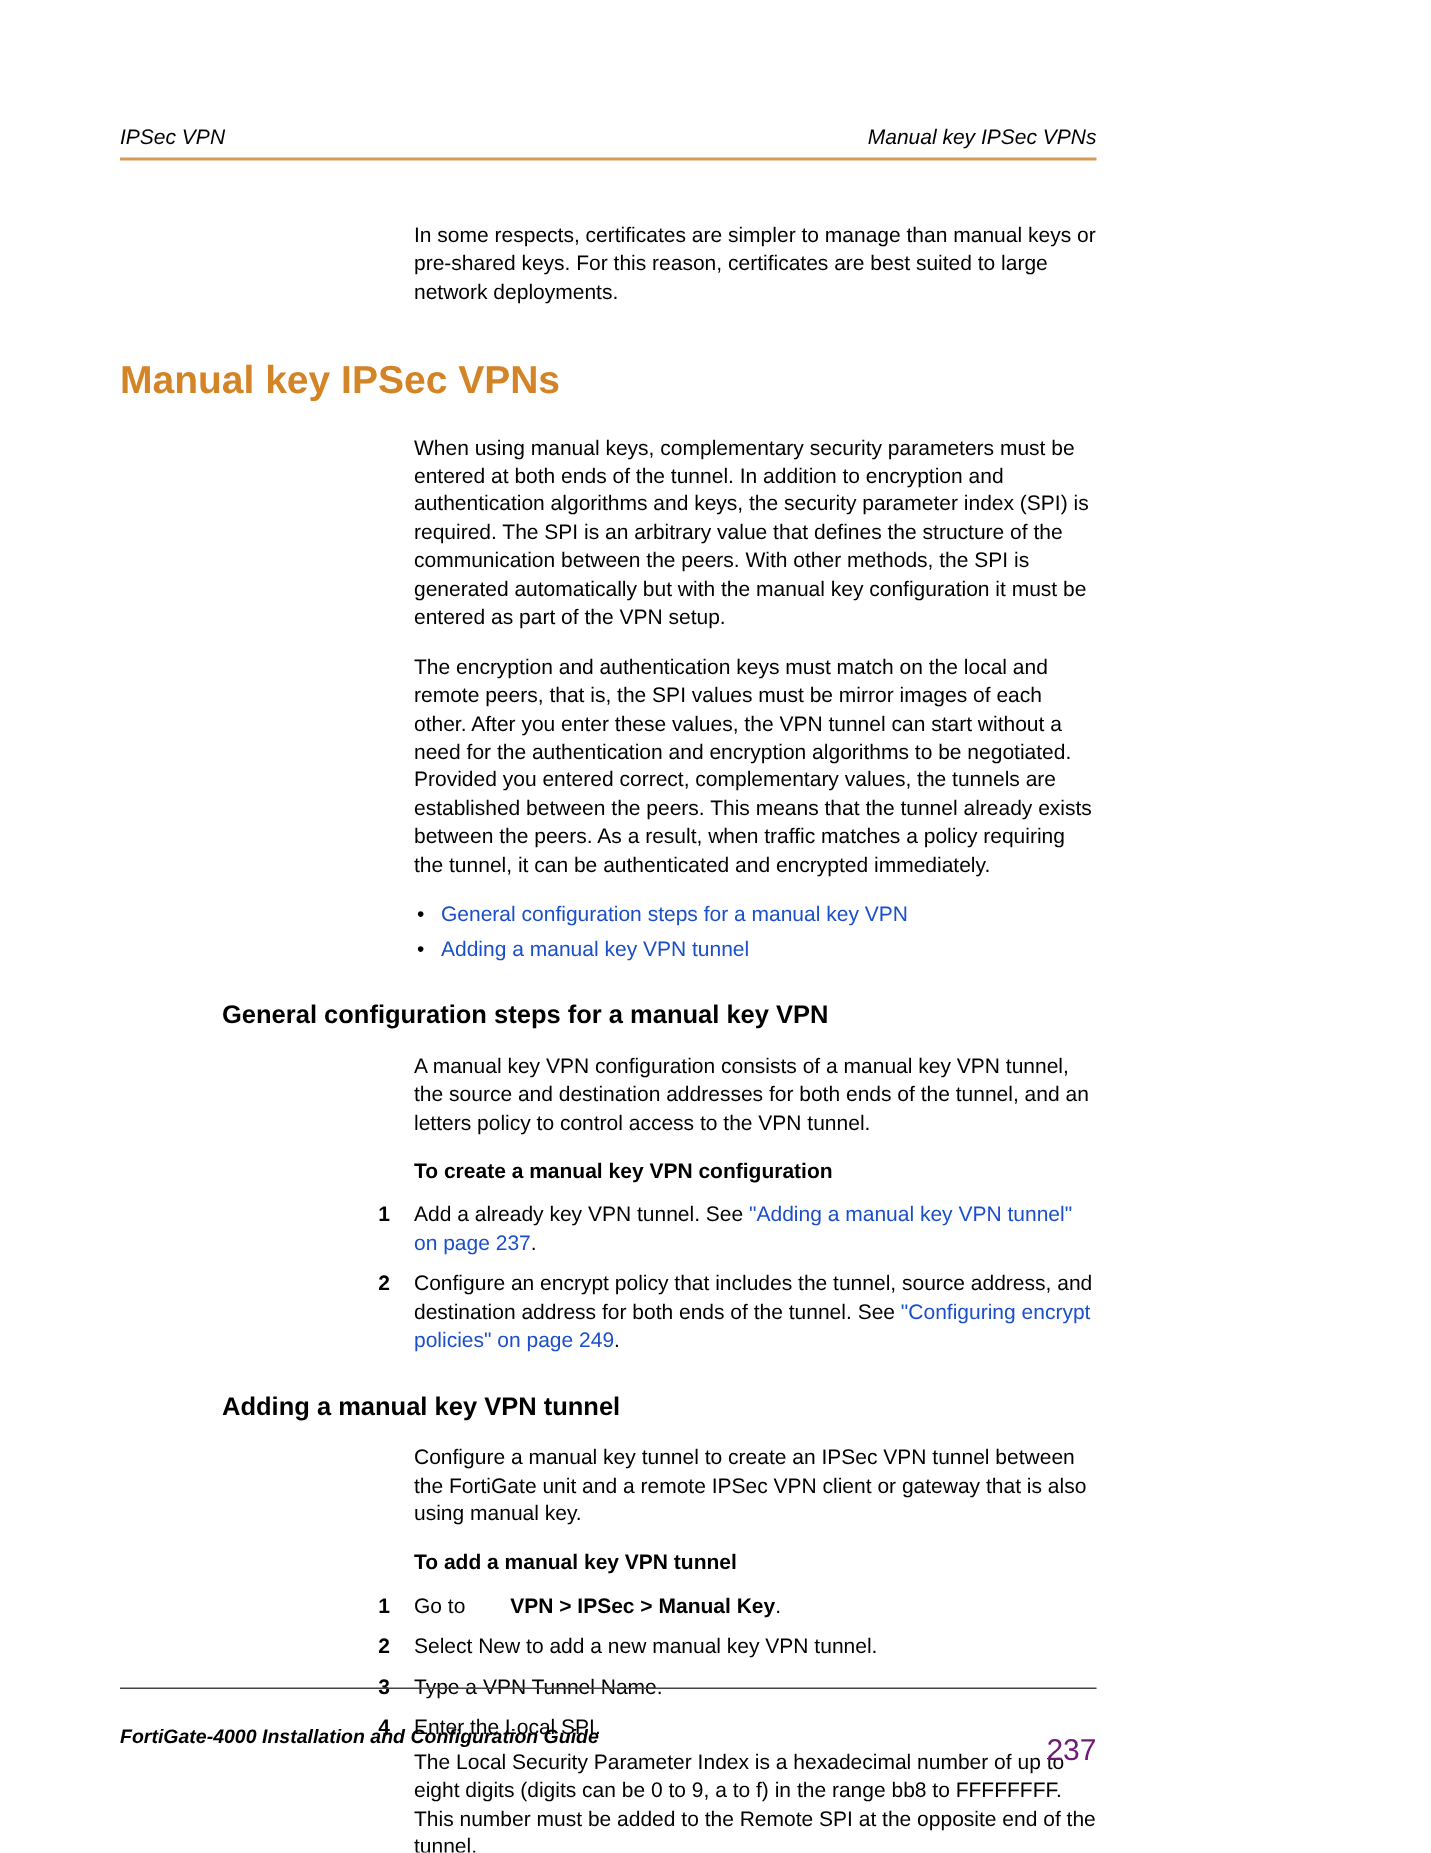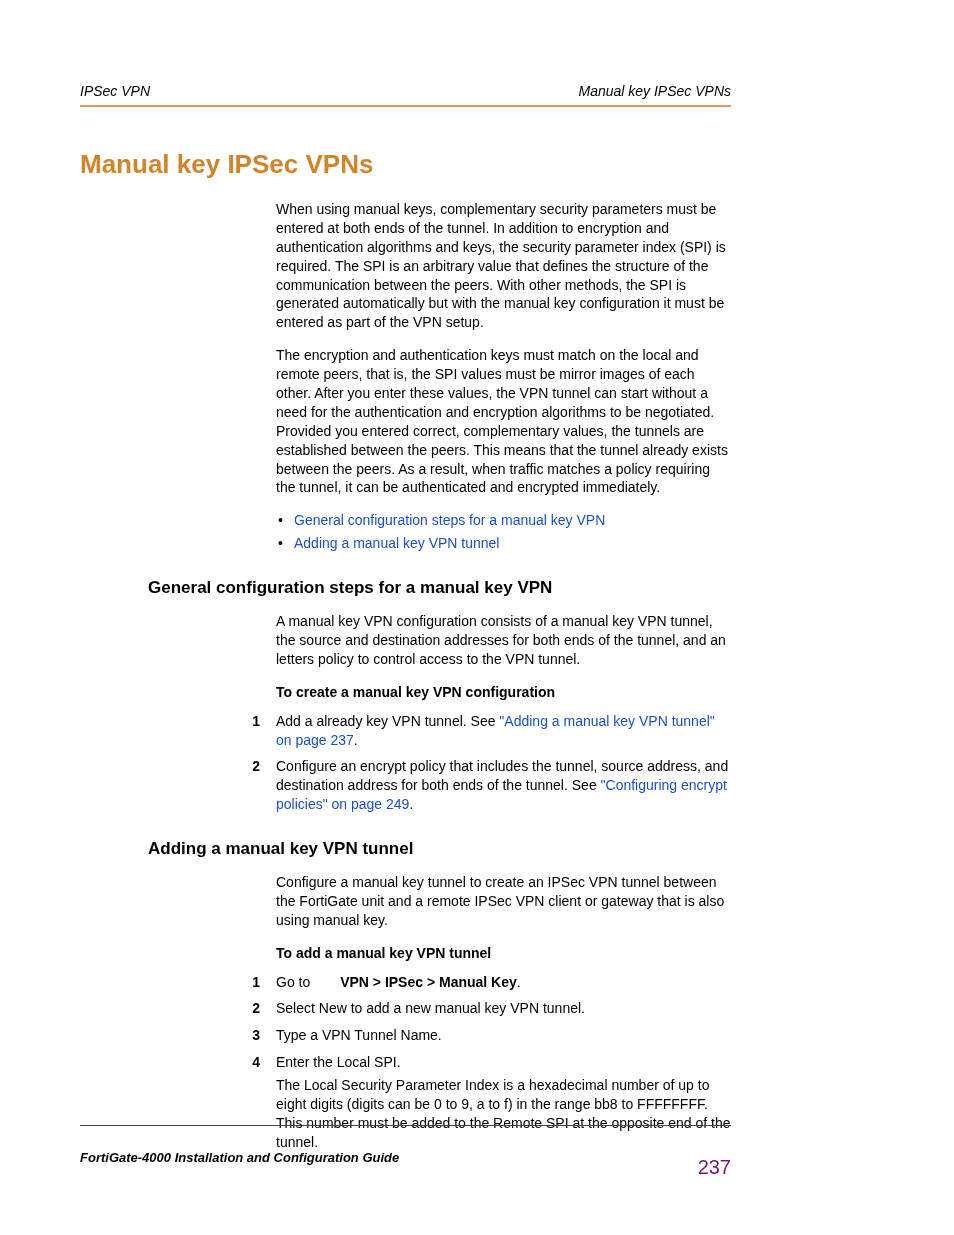--- a/index.html
+++ b/index.html
@@ -126,20 +126,23 @@
 </head>
 <body>
 
 <div class="page">
 
   <div class="running-header">
     <span>IPSec VPN</span>
     <span>Manual key IPSec VPNs</span>
   </div>
 
+  <div class="content-col">
+    <p class="para">In some respects, certificates are simpler to manage than manual keys or pre-shared keys. For this reason, certificates are best suited to large network deployments.</p>
+  </div>
 
   <h1 class="section-title">Manual key IPSec VPNs</h1>
 
   <div class="content-col">
     <p class="para">When using manual keys, complementary security parameters must be entered at both ends of the tunnel. In addition to encryption and authentication algorithms and keys, the security parameter index (SPI) is required. The SPI is an arbitrary value that defines the structure of the communication between the peers. With other methods, the SPI is generated automatically but with the manual key configuration it must be entered as part of the VPN setup.</p>
     <p class="para">The encryption and authentication keys must match on the local and remote peers, that is, the SPI values must be mirror images of each other. After you enter these values, the VPN tunnel can start without a need for the authentication and encryption algorithms to be negotiated. Provided you entered correct, complementary values, the tunnels are established between the peers. This means that the tunnel already exists between the peers. As a result, when traffic matches a policy requiring the tunnel, it can be authenticated and encrypted immediately.</p>
 
     <ul class="links">
       <li><a class="xref">General configuration steps for a manual key VPN</a></li>
       <li><a class="xref">Adding a manual key VPN tunnel</a></li>

